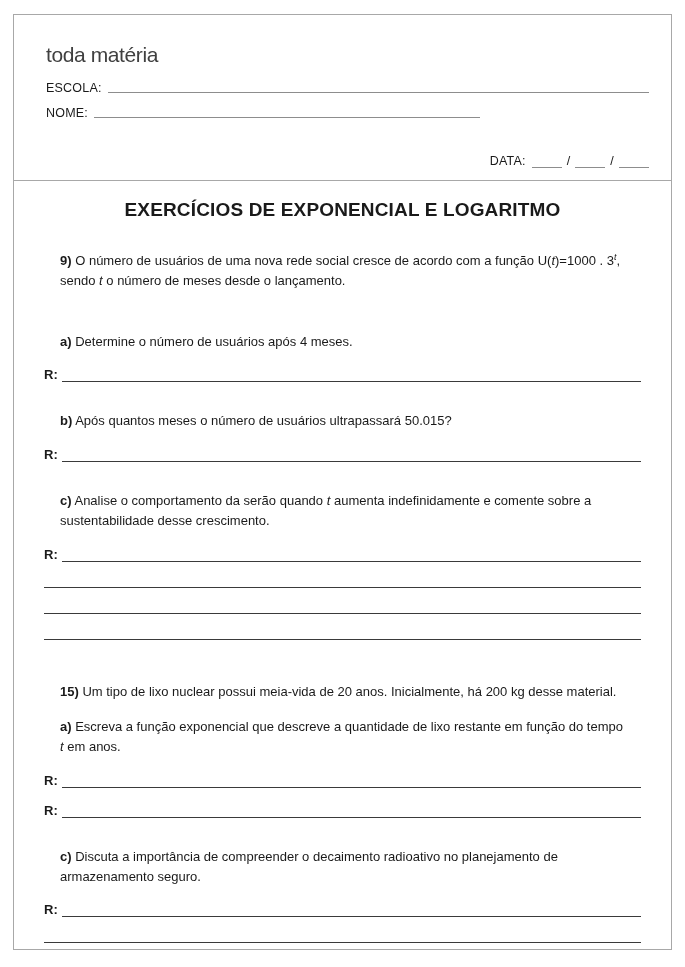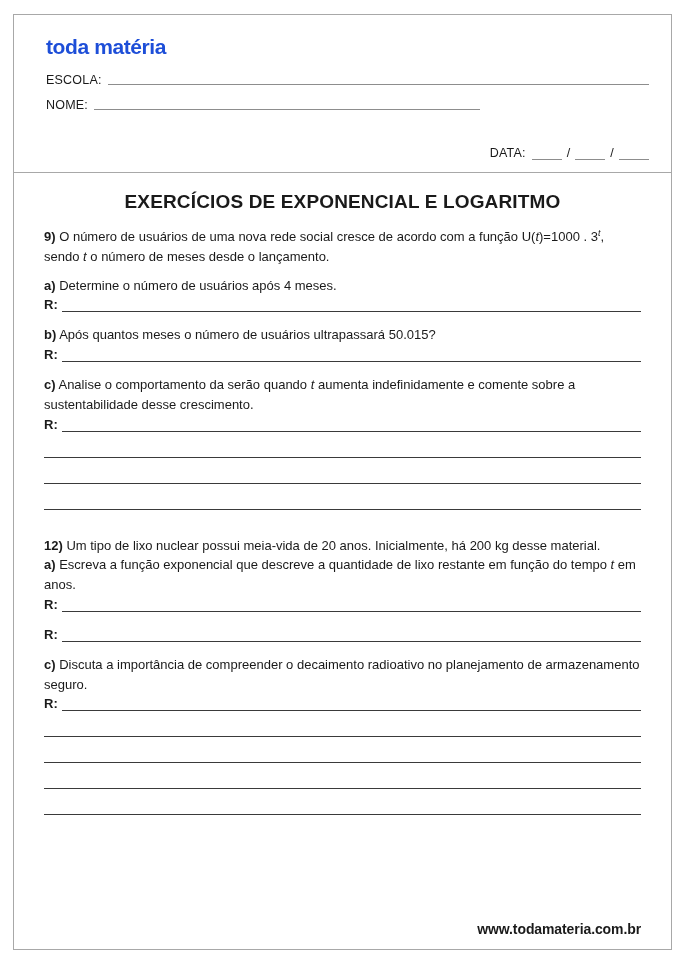--- a/index.html
+++ b/index.html
@@ -31,24 +31,24 @@
 
   
   .header {
     border-bottom: 1px solid #a8a8a8;
     padding: 16px 22px 10px 22px;
     box-sizing: border-box;
     flex: 0 0 auto;
   }
   .logo {
     font-size: 21px;
-    font-weight: bold;
+    font-weight: normal;
     letter-spacing: -0.4px;
-    color: #1d4ed8;
-    margin: 4px 0 14px 10px;
+    color: #404040;
+    margin: 12px 0 14px 10px;
   }
   .field-row {
     display: flex;
     align-items: flex-start;
     margin-left: 10px;
     margin-bottom: 11px;
     font-size: 12.5px;
     letter-spacing: 0.2px;
   }
   .field-row:last-child { margin-bottom: 2px; }
@@ -90,21 +90,21 @@
     text-align: center;
     font-size: 19px;
     font-weight: bold;
     letter-spacing: 0.15px;
     margin: 0 0 14px 0;
   }
 
   .qtext {
     font-size: 13px;
     line-height: 1.52;
-    margin: 0;
+    margin: 16px;
   }
   .q-block { margin-bottom: 0; }
   .lead { font-weight: bold; }
   .ital { font-style: italic; }
   sup { font-size: 9px; font-style: italic; vertical-align: super; line-height: 0; }
 
   .gap-sm { height: 9px; }
   .gap-md { height: 13px; }
   .gap-lg { height: 26px; }
 
@@ -212,21 +212,21 @@
       </div>
       <div class="blank-line"></div>
       <div class="blank-line"></div>
       <div class="blank-line"></div>
     </div>
 
     <div class="gap-lg"></div>
 
     <div class="q-block">
       <p class="qtext">
-        <span class="lead">12)</span>
+        <span class="lead">15)</span>
         <span>Um tipo de lixo nuclear possui meia-vida de 20 anos. Inicialmente, há 200 kg desse material.</span>
       </p>
 
       <p class="qtext">
         <span class="lead">a)</span>
         <span>Escreva a função exponencial que descreve a quantidade de lixo restante em função do tempo </span><span class="ital">t</span><span> em anos.</span>
       </p>
       <div class="answer">
         <span class="answer-label">R:</span>
         <span class="answer-rule"></span>

